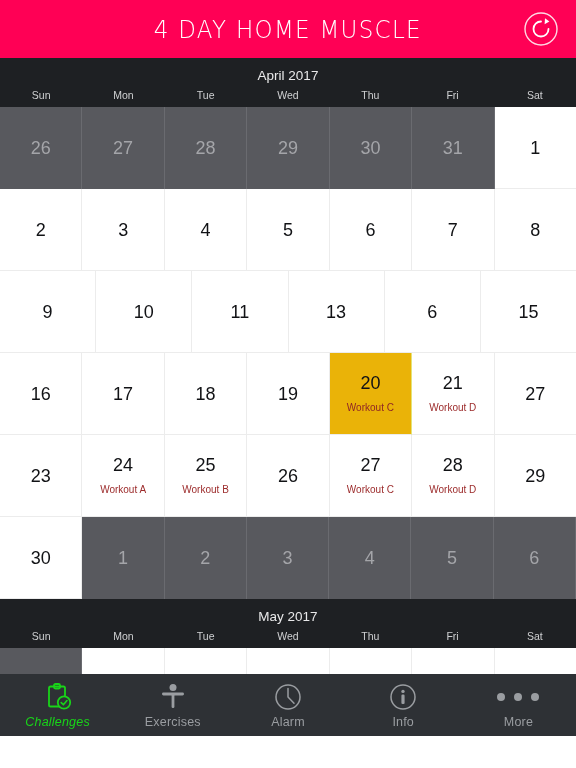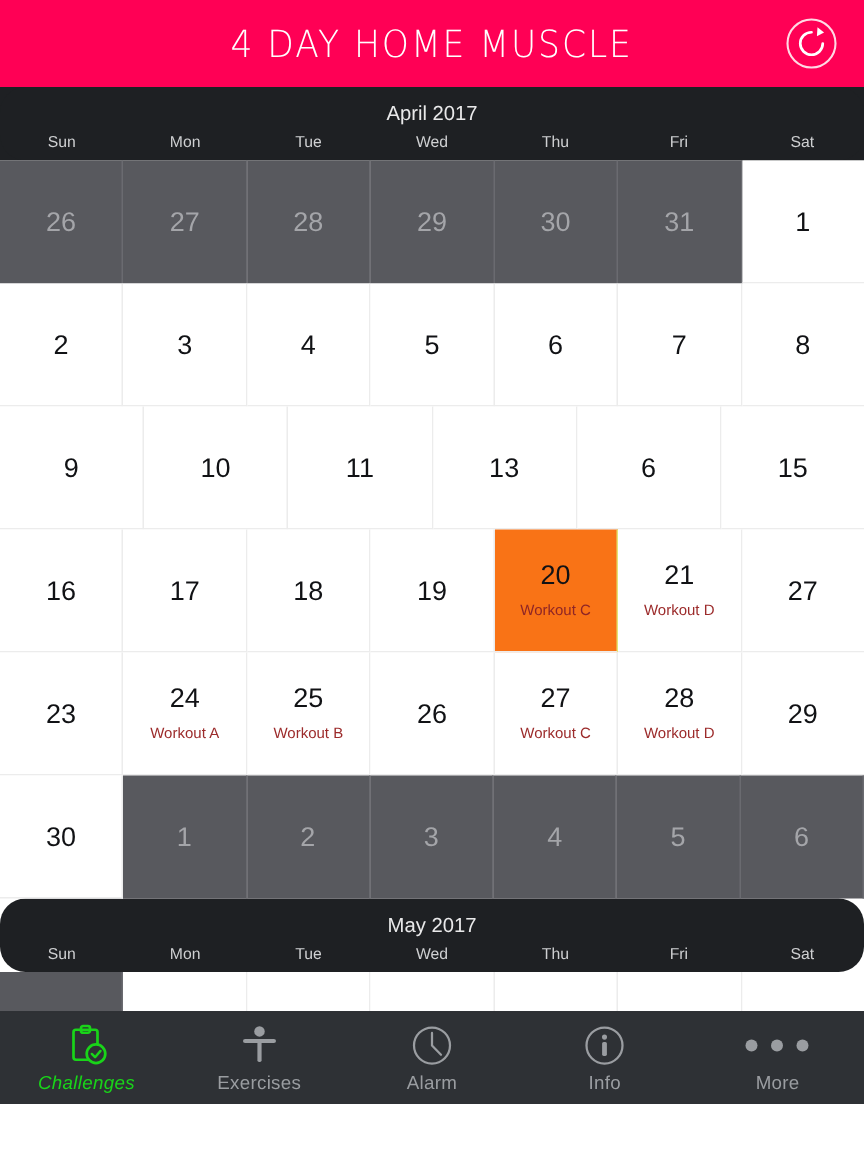--- a/index.html
+++ b/index.html
@@ -28,21 +28,21 @@
     transform: scaleX(0.92);
   }
   .refresh-btn {
     position: absolute; right: 16px; top: 50%;
     transform: translateY(-50%);
     width: 38px; height: 38px;
     display: flex; align-items: center; justify-content: center;
   }
 
   
-  .month-header { background: #1e2023; flex: 0 0 auto; border-radius: 17px; }
+  .month-header { background: #1e2023; flex: 0 0 auto; }
   .month-title {
     color: #e9e9ea; text-align: center;
     font-size: 13.5px; padding: 10px 0 6px 0;
   }
   .dow-row { display: flex; padding-bottom: 6px; }
   .dow {
     flex: 1 1 0; text-align: center;
     color: #cfd0d2; font-size: 10.5px;
   }
 
@@ -62,21 +62,21 @@
   .cell .dnum {
     font-size: 18px; color: #111215;
     line-height: 1;
   }
   .cell.out {
     background: #58595e;
     border-right: 1px solid #6a6b70;
     border-bottom: none;
   }
   .cell.out .dnum { color: #a4a5a9; }
-  .cell.today { background: #f97316; border-right-color:#e4e477; }
+  .cell.today { background: #eab308; border-right-color:#e4e477; }
   .wlabel {
     font-size: 10px; color: #9c2b2b;
     margin-top: 11px; line-height: 1;
     white-space: nowrap;
   }
   .cell.today .wlabel { color: #8f2626; }
 
   
   .next-month .week { height: 26px; }
   .next-month .cell { border-bottom: none; }

